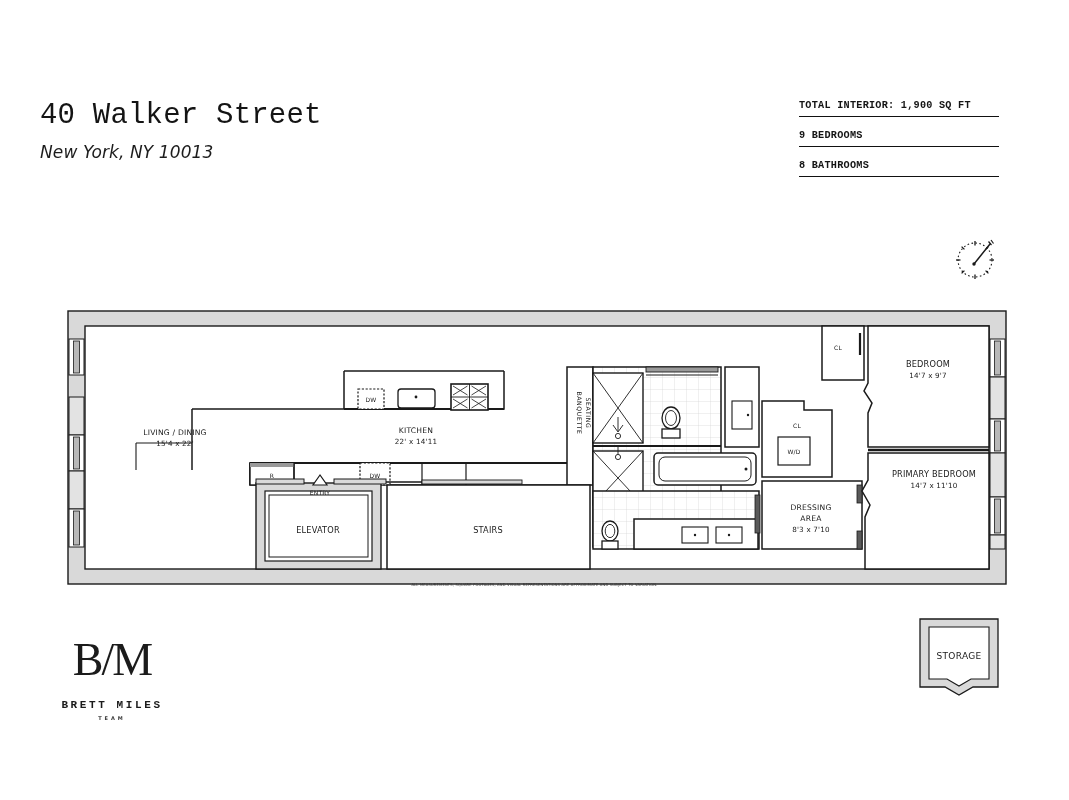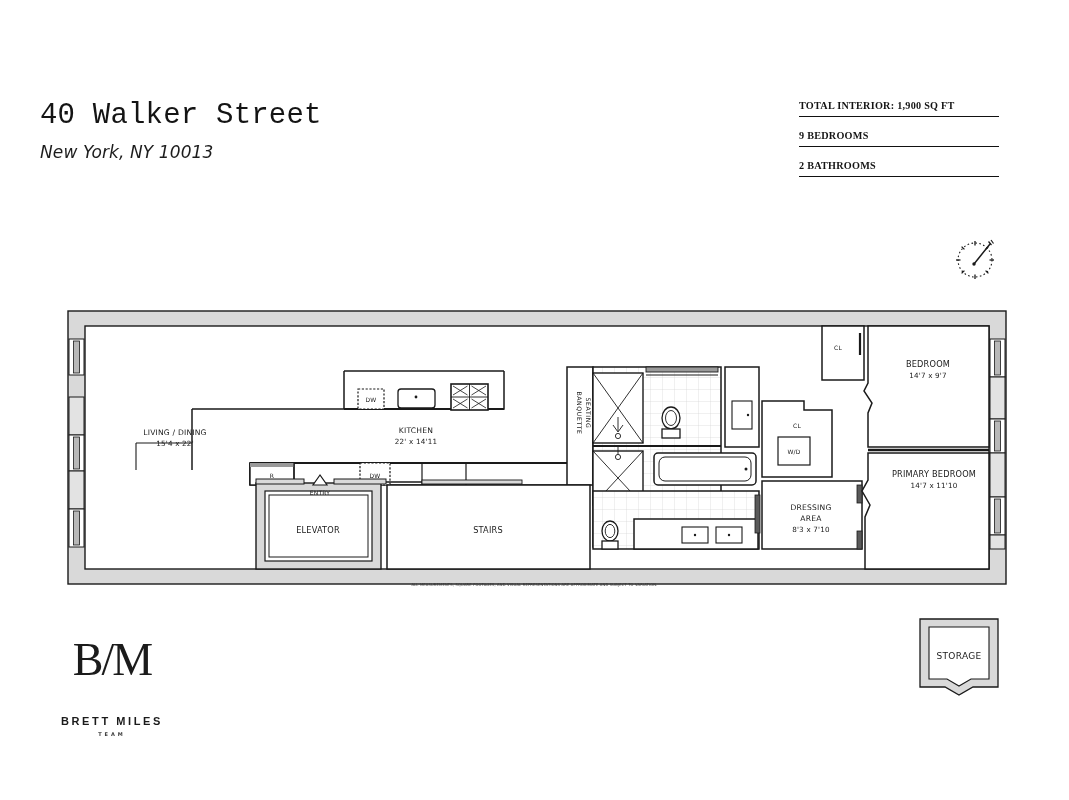--- a/index.html
+++ b/index.html
@@ -47,21 +47,21 @@
     right: 70px;
     top: 100px;
     width: 200px;
   }
   .spec-row {
     padding-bottom: 5px;
     border-bottom: 1.6px solid #111;
     margin-bottom: 13px;
   }
   .spec-text {
-    font-family: Liberation Serif, serif;
+    font-family: Liberation Mono, monospace;
     font-size: 10.2px;
     font-weight: 600;
     letter-spacing: 0.25px;
     color: #141414;
     white-space: nowrap;
   }
 
   
   #compass {
     position: absolute;
@@ -128,25 +128,25 @@
     text-align: center;
   }
   #logo-mark {
     font-family: "Liberation Serif", serif;
     font-size: 46px;
     line-height: 1;
     letter-spacing: -2px;
     color: #1b1b1b;
   }
   #logo-name {
-    font-family: Liberation Sans, sans-serif;
+    font-family: Liberation Mono, monospace;
     font-size: 11px;
     font-weight: 700;
     letter-spacing: 2.6px;
-    margin-top: 32px;
+    margin-top: 16px;
     color: #1b1b1b;
   }
   #logo-sub {
     font-family: "DejaVu Sans", sans-serif;
     font-size: 5px;
     font-weight: 600;
     letter-spacing: 3px;
     margin-top: 4px;
     color: #3a3a3a;
   }
@@ -169,21 +169,21 @@
 </div>
 
 <div id="spec-list">
   <div class="spec-row">
     <div class="spec-text">TOTAL INTERIOR: 1,900 SQ FT</div>
   </div>
   <div class="spec-row">
     <div class="spec-text">9 BEDROOMS</div>
   </div>
   <div class="spec-row">
-    <div class="spec-text">2 BATHROOMS</div>
+    <div class="spec-text">8 BATHROOMS</div>
   </div>
 </div>
 
 <div id="compass">
   <svg width="62" height="62" viewBox="0 0 62 62">
     <g stroke="#1a1a1a" fill="none">
       <circle cx="30" cy="32" r="17" stroke-width="1.1" stroke-dasharray="1.6 2.4"></circle>
       <g stroke-width="1.3">
         <line x1="30" y1="13" x2="30" y2="17.5"></line>
         <line x1="49" y1="32" x2="44.5" y2="32"></line>

